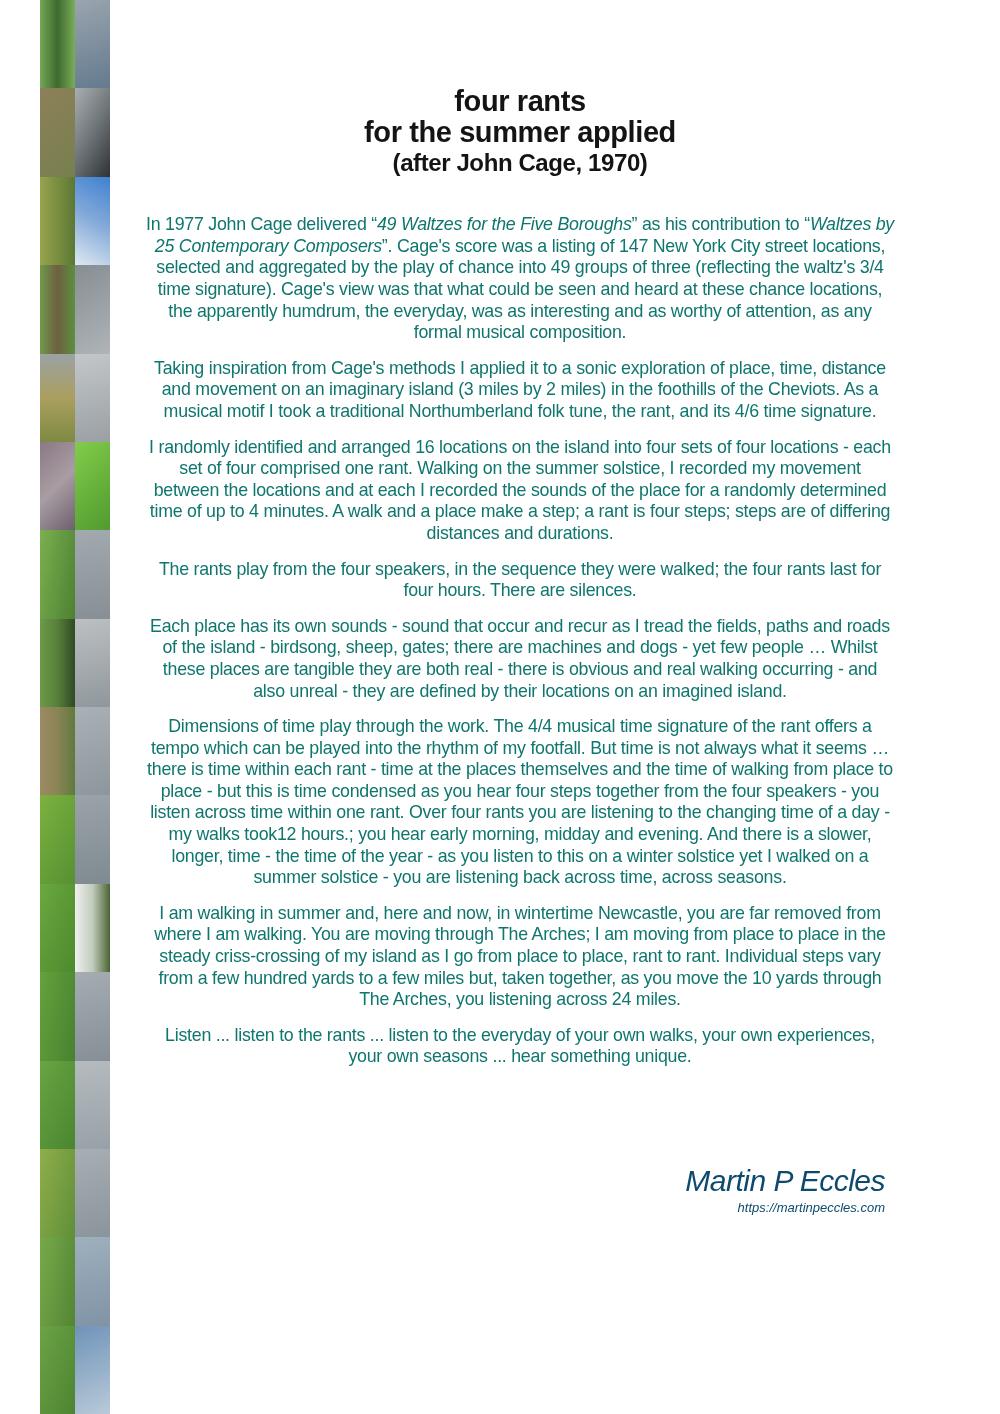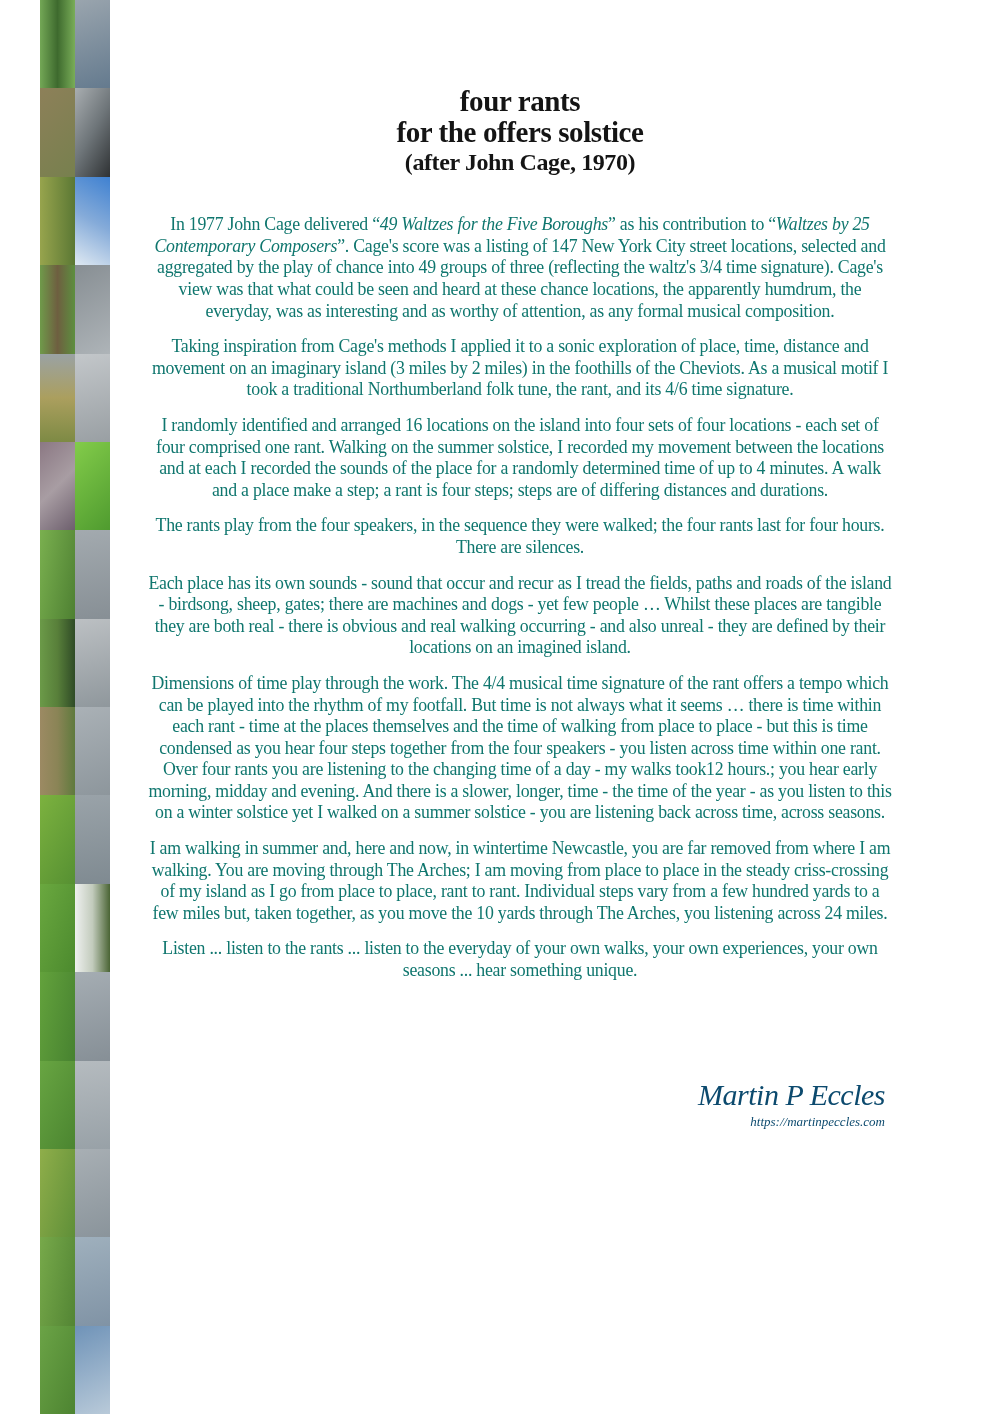--- a/index.html
+++ b/index.html
@@ -2,21 +2,21 @@
 <html><head>
 <meta charset="utf-8">
 <style>
   html, body { margin: 0; padding: 0; background: #ffffff; }
   .page {
     position: relative;
     width: 1000px;
     height: 1414px;
     background: #ffffff;
     overflow: hidden;
-    font-family: Liberation Serif, serif;
+    font-family: Liberation Sans, sans-serif;
   }
 
   
   .photo-strip {
     position: absolute;
     left: 40px;
     top: 0;
     width: 70px;
     height: 1414px;
     display: grid;
@@ -104,21 +104,21 @@
       <div class="thumb" style="background: linear-gradient(160deg, rgb(168, 175, 180), rgb(138, 148, 155));"></div>
       <div class="thumb" style="background: linear-gradient(100deg, rgb(119, 169, 74), rgb(83, 133, 52));"></div>
       <div class="thumb" style="background: linear-gradient(165deg, rgb(159, 176, 189), rgb(128, 147, 165));"></div>
       <div class="thumb" style="background: linear-gradient(110deg, rgb(107, 163, 70), rgb(77, 132, 49));"></div>
       <div class="thumb" style="background: linear-gradient(155deg, rgb(111, 147, 184), rgb(185, 202, 217));"></div>
     </div>
 
   <div class="content">
     <h1 class="title">
       <div class="t-line1">four rants</div>
-      <div class="t-line2">for the offers solstice</div>
+      <div class="t-line2">for the summer applied</div>
       <div class="t-line3">(after John Cage, 1970)</div>
     </h1>
 
     <div class="body-text">
         <p><span>In 1977 John Cage delivered “</span><em>49 Waltzes for the Five Boroughs</em><span>” as his contribution to “</span><em>Waltzes by 25 Contemporary Composers</em><span>”. Cage's score was a listing of 147 New York City street locations, selected and aggregated by the play of chance into 49 groups of three (reflecting the waltz's 3/4 time signature). Cage's view was that what could be seen and heard at these chance locations, the apparently humdrum, the everyday, was as interesting and as worthy of attention, as any formal musical composition.</span></p>
         <p><span>Taking inspiration from Cage's methods I applied it to a sonic exploration of place, time, distance and movement on an imaginary island (3 miles by 2 miles) in the foothills of the Cheviots.  As a musical motif I took a traditional Northumberland folk tune, the rant, and its 4/6 time signature.</span></p>
         <p><span>I randomly identified and arranged 16 locations on the island into four sets of four locations - each set of four comprised one rant. Walking on the summer solstice, I recorded my movement between the locations and at each I recorded the sounds of the place for a randomly determined time of up to 4 minutes. A walk and a place make a step; a rant is four steps; steps are of differing distances and durations.</span></p>
         <p><span>The rants play from the four speakers, in the sequence they were walked; the four rants last for four hours. There are silences.</span></p>
         <p><span>Each place has its own sounds - sound that occur and recur as I tread the fields, paths and roads of the island - birdsong, sheep, gates; there are machines and dogs - yet few people … Whilst these places are tangible they are both real - there is obvious and real walking occurring - and also unreal - they are defined by their locations on an imagined island.</span></p>
         <p><span>Dimensions of time play through the work. The 4/4 musical time signature of the rant offers a tempo which can be played into the rhythm of my footfall. But time is not always what it seems … there is time within each rant - time at the places themselves and the time of walking from place to place - but this is time condensed as you hear four steps together from the four speakers - you listen across time within one rant. Over four rants you are listening to the changing time of a day - my walks took12 hours.; you hear early morning, midday and evening. And there is a slower, longer, time - the time of the year - as you listen to this on a winter solstice yet I walked on a summer solstice - you are listening back across time, across seasons.</span></p>

